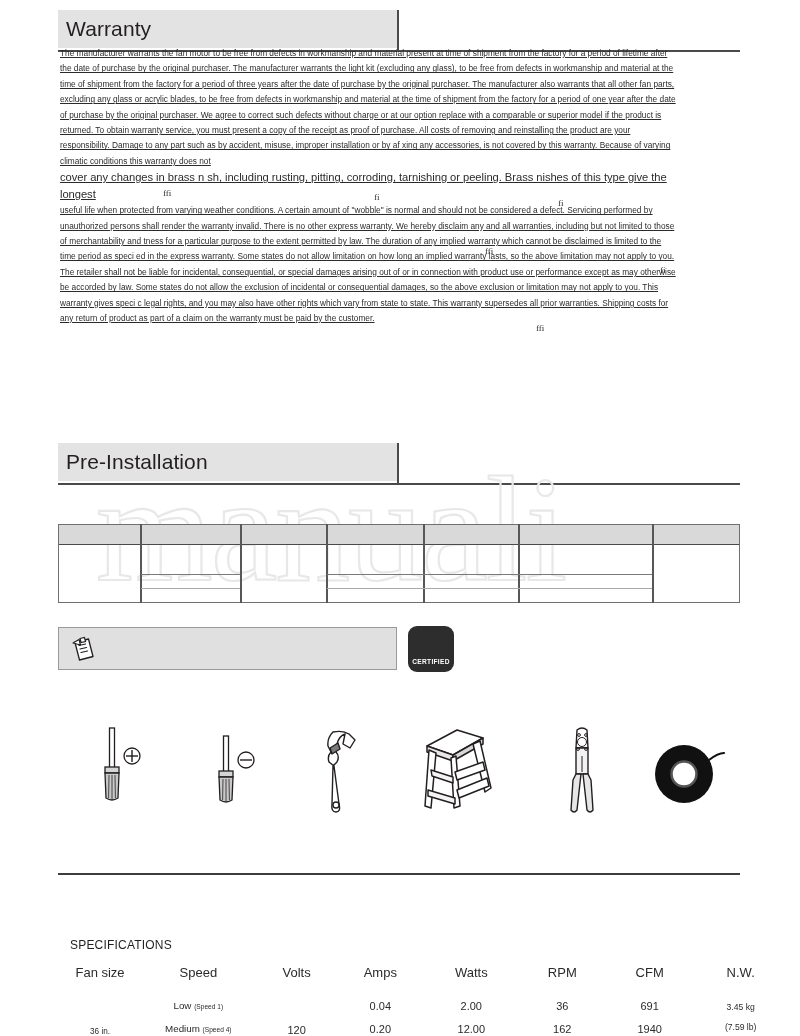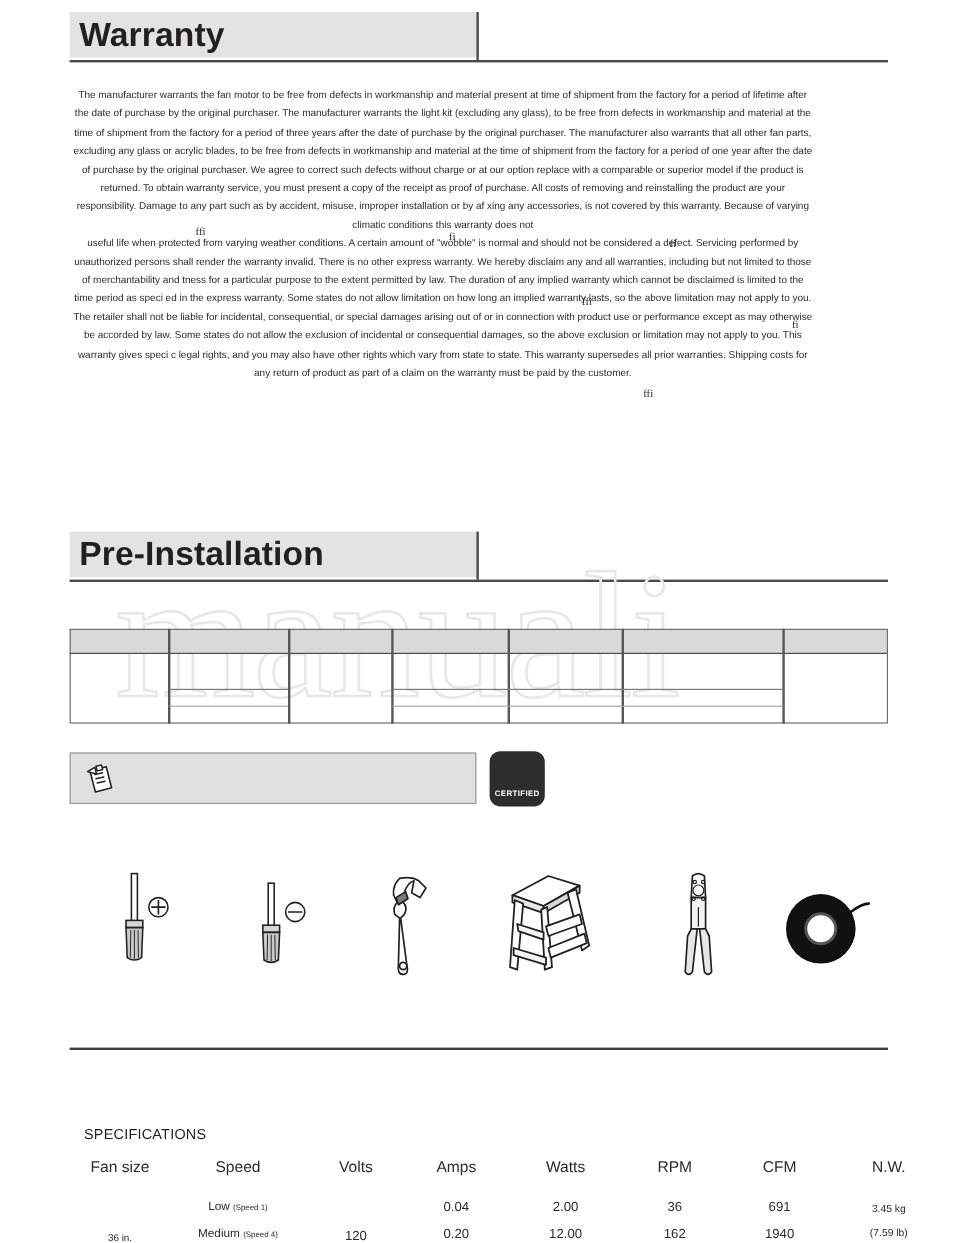--- a/index.html
+++ b/index.html
@@ -50,41 +50,42 @@
     left: 0;
     top: 40px;
     width: 682px;
     height: 2px;
     background: #4a4a4a;
   }
   .section-head .title {
     position: absolute;
     left: 8px;
     top: 5px;
-    font-size: 28px;
-    font-weight: 700;
+    font-size: 21px;
+    font-weight: 400;
     letter-spacing: 0.1px;
     color: #231f20;
     line-height: 28px;
     white-space: nowrap;
   }
 
   #warranty-head { top: 10px; }
   #preinstall-head { top: 443px; }
 
   
   .warranty-body {
     position: absolute;
     left: 60px;
-    top: 72px;
+    top: 46px;
     width: 618px;
     font-size: 8.3px;
     line-height: 15.4px;
     color: #2b2b2b;
-    text-align: center;
+    text-align: left;
+    text-decoration: underline;
   }
   .warranty-body p { margin: 0; }
   .warranty-body .big-line {
     font-size: 11.2px;
     line-height: 17px;
     letter-spacing: -0.05px;
   }
   .contact-line {
     position: absolute;
     left: 60px;
@@ -284,20 +285,21 @@
 
   <div class="section-head" id="warranty-head">
     <div class="bar"></div>
     <div class="bar-edge"></div>
     <div class="rule"></div>
     <div class="title">Warranty</div>
   </div>
 
   <div class="warranty-body">
     <p>The manufacturer warrants the fan motor to be free from defects in workmanship and material present at time of shipment from the factory for a period of lifetime after the date of purchase by the original purchaser. The manufacturer warrants the light kit (excluding any glass), to be free from defects in workmanship and material at the time of shipment from the factory for a period of three years after the date of purchase by the original purchaser. The manufacturer also warrants that all other fan parts, excluding any glass or acrylic blades, to be free from defects in workmanship and material at the time of shipment from the factory for a period of one year after the date of purchase by the original purchaser. We agree to correct such defects without charge or at our option replace with a comparable or superior model if the product is returned. To obtain warranty service, you must present a copy of the receipt as proof of purchase. All costs of removing and reinstalling the product are your responsibility. Damage to any part such as by accident, misuse, improper installation or by af xing any accessories, is not covered by this warranty. Because of varying climatic conditions this warranty does not</p>
+    <p class="big-line">cover any changes in brass n sh, including rusting, pitting, corroding, tarnishing or peeling. Brass nishes of this type give the longest</p>
     <p>useful life when protected from varying weather conditions. A certain amount of "wobble" is normal and should not be considered a defect. Servicing performed by unauthorized persons shall render the warranty invalid. There is no other express warranty. We hereby disclaim any and all warranties, including but not limited to those of merchantability and tness for a particular purpose to the extent permitted by law. The duration of any implied warranty which cannot be disclaimed is limited to the time period as speci ed in the express warranty. Some states do not allow limitation on how long an implied warranty lasts, so the above limitation may not apply to you. The retailer shall not be liable for incidental, consequential, or special damages arising out of or in connection with product use or performance except as may otherwise be accorded by law. Some states do not allow the exclusion of incidental or consequential damages, so the above exclusion or limitation may not apply to you. This warranty gives speci c legal rights, and you may also have other rights which vary from state to state. This warranty supersedes all prior warranties. Shipping costs for any return of product as part of a claim on the warranty must be paid by the customer.</p>
   </div>
 
 
   <div id="stray-layer">
       <span class="stray" style="left: 151px; top: 188px;">ffi</span>
       <span class="stray" style="left: 362px; top: 192px;">fi</span>
       <span class="stray" style="left: 546px; top: 198px;">fi</span>
       <span class="stray" style="left: 473px; top: 246px;">ffi</span>
       <span class="stray" style="left: 648px; top: 265px;">fi</span>

